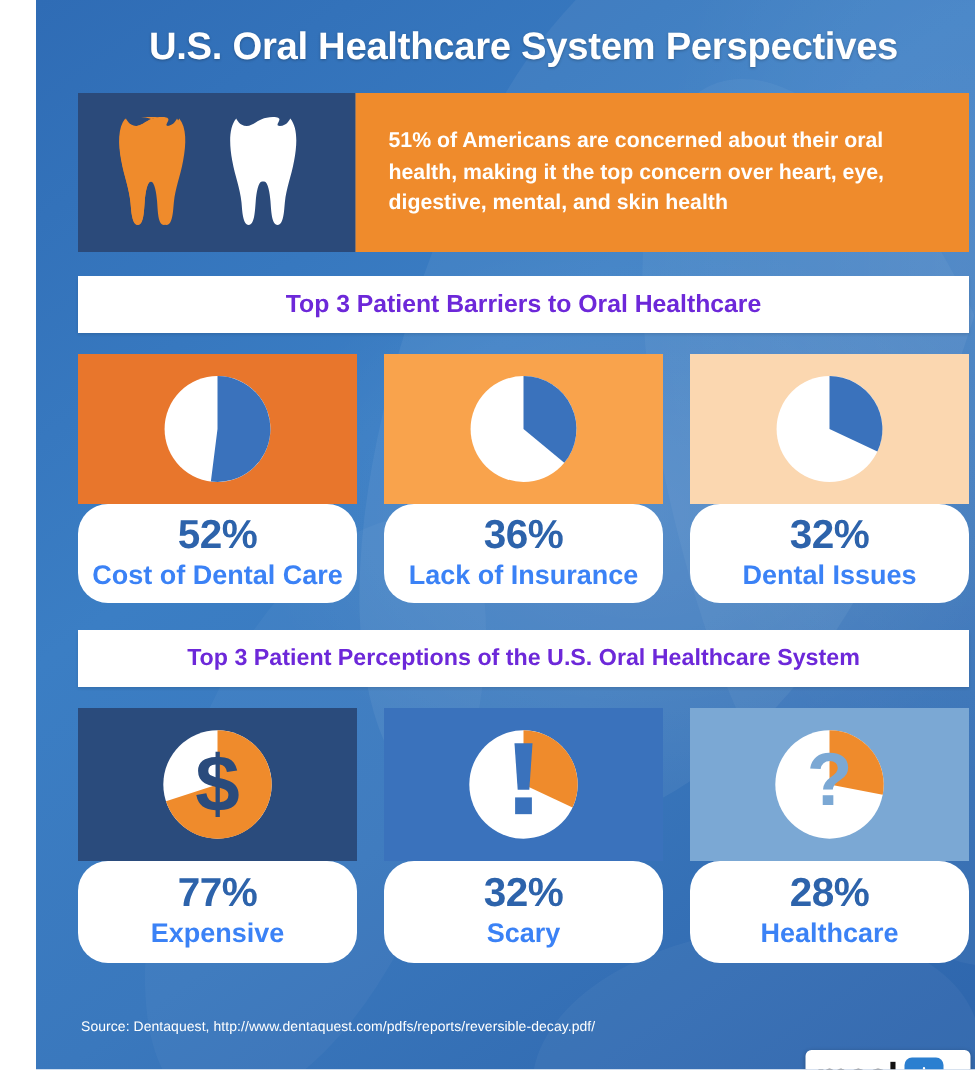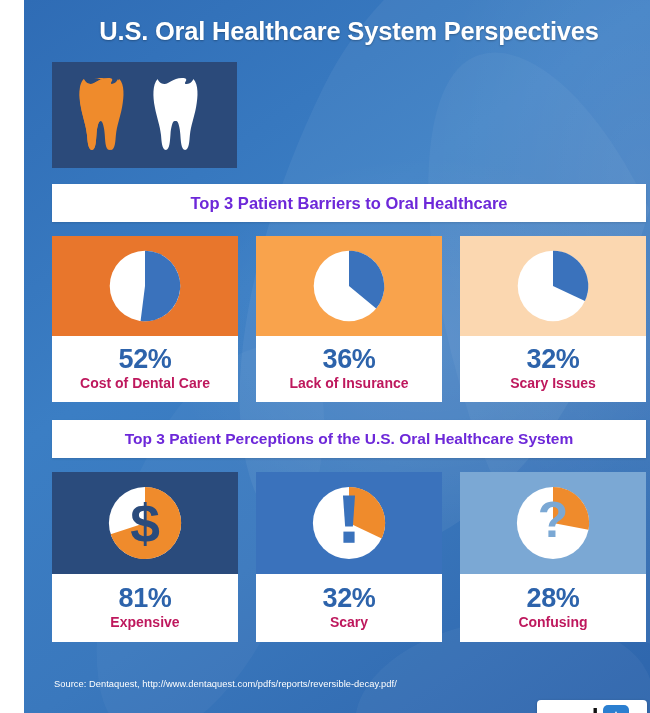--- a/index.html
+++ b/index.html
@@ -127,32 +127,33 @@
   }
   #row-perceptions .card-top { height: 102px; }
   .card-bottom {
     background: #ffffff;
     height: 66px;
     display: flex;
     flex-direction: column;
     align-items: center;
     justify-content: center;
     padding-bottom: 2px;
+    border-radius: 20px;
   }
   #row-perceptions .card-bottom { height: 68px; }
   .card-pct {
     color: #2d63ab;
     font-size: 27px;
     font-weight: bold;
     line-height: 1.05;
     letter-spacing: -0.4px;
   }
   .card-label {
-    color: #be185d;
-    font-size: 14px;
+    color: #3b82f6;
+    font-size: 18px;
     font-weight: bold;
     margin-top: 2px;
   }
 
   
   .source {
     position: absolute;
     left: 30px; top: 679px;
     color: #ffffff;
     font-size: 9.3px;
@@ -204,20 +205,21 @@
     <div class="hero-icons">
       <svg width="62" height="78" viewBox="0 0 62 78">
         <path fill="#ef8b2c" d="M31 2C22 2 19 8 14 8 9 8 7 3 7 3 2 9 2 20 4 31c2 11 5 18 6 28 .5 5 1 15 5 15s4-10 4.5-16c.4-5 1.5-13 4-13 2.6 0 3.8 8 4.2 13 .5 6 .5 16 4.6 16 4.1 0 4.6-10 5.1-15 1-10 4-17 6-28C45.6 20 45.5 9 41 3c0 0-2 5-7 5-5 0-8-6-17-6h14z"></path>
         <path fill="#ef8b2c" d="M31 2C21.5 2 18.5 8 13.5 8 8.5 8 6.5 3 6.5 3 1.5 9 1.8 20 3.8 31c2 11 5.2 18 6.2 28 .5 5 .8 15 4.8 15s4.2-10 4.7-16c.4-5 1.6-13 4.2-13h1.4c2.6 0 3.8 8 4.2 13 .5 6 .7 16 4.8 16s4.3-10 4.8-15c1-10 4.2-17 6.2-28C47.2 20 47.5 9 42.5 3c0 0-2 5-7 5S40.5 2 31 2z"></path>
       </svg>
       <svg width="62" height="78" viewBox="0 0 62 78">
         <path fill="#ffffff" d="M31 2C21.5 2 18.5 8 13.5 8 8.5 8 6.5 3 6.5 3 1.5 9 1.8 20 3.8 31c2 11 5.2 18 6.2 28 .5 5 .8 15 4.8 15s4.2-10 4.7-16c.4-5 1.6-13 4.2-13h1.4c2.6 0 3.8 8 4.2 13 .5 6 .7 16 4.8 16s4.3-10 4.8-15c1-10 4.2-17 6.2-28C47.2 20 47.5 9 42.5 3c0 0-2 5-7 5S40.5 2 31 2z"></path>
         <path fill="#2b4a7a" d="M28.5 30h5v22h-5z" opacity="0"></path>
       </svg>
     </div>
+    <div class="hero-text">51% of Americans are concerned about their oral health, making it the top concern over heart, eye, digestive, mental, and skin health</div>
   </div>
 
   <div class="section-bar" id="bar-barriers">Top 3 Patient Barriers to Oral Healthcare</div>
 
   <div class="card-row" id="row-barriers">
 
     <div class="card">
       <div class="card-top" style="background: rgb(232, 118, 44);">
         <svg width="84" height="84" viewBox="0 0 100 100">
           <circle cx="50" cy="50" r="42" fill="#ffffff"></circle>
@@ -245,40 +247,40 @@
 
     <div class="card">
       <div class="card-top" style="background: rgb(251, 215, 176);">
         <svg width="84" height="84" viewBox="0 0 100 100">
           <circle cx="50" cy="50" r="42" fill="#ffffff"></circle>
           <path id="slice-b2" fill="#3a72bc" d="M 50 50 L 50 8 A 42 42 0 0 1 88.00273620357282 67.88273024573306 Z"></path>
         </svg>
       </div>
       <div class="card-bottom">
         <div class="card-pct">32%</div>
-        <div class="card-label">Scary Issues</div>
+        <div class="card-label">Dental Issues</div>
       </div>
     </div>
 
   </div>
 
   <div class="section-bar" id="bar-perceptions">Top 3 Patient Perceptions of the U.S. Oral Healthcare System</div>
 
   <div class="card-row" id="row-perceptions">
 
     <div class="card">
       <div class="card-top" style="background: rgb(42, 75, 124);">
         <svg width="86" height="86" viewBox="0 0 100 100">
           <circle cx="50" cy="50" r="42" fill="#ffffff"></circle>
           <path id="slice-p0" fill="#ef8b2c" d="M 50 50 L 50 8 A 42 42 0 1 1 10.055626315603554 62.9787137637478 Z"></path>
           <text x="50" y="50" text-anchor="middle" dominant-baseline="central" font-family="Liberation Sans, sans-serif" font-size="62" font-weight="bold" fill="#2a4b7c">$</text>
         </svg>
       </div>
       <div class="card-bottom">
-        <div class="card-pct">81%</div>
+        <div class="card-pct">77%</div>
         <div class="card-label">Expensive</div>
       </div>
     </div>
 
     <div class="card">
       <div class="card-top" style="background: rgb(58, 114, 188);">
         <svg width="86" height="86" viewBox="0 0 100 100">
           <circle cx="50" cy="50" r="42" fill="#ffffff"></circle>
           <path id="slice-p1" fill="#ef8b2c" d="M 50 50 L 50 8 A 42 42 0 0 1 88.00273620357282 67.88273024573306 Z"></path>
           <path fill="#3a72bc" d="M43 18h14l-2.5 36h-9L43 18z"></path>
@@ -294,21 +296,21 @@
     <div class="card">
       <div class="card-top" style="background: rgb(123, 168, 212);">
         <svg width="86" height="86" viewBox="0 0 100 100">
           <circle cx="50" cy="50" r="42" fill="#ffffff"></circle>
           <path id="slice-p2" fill="#ef8b2c" d="M 50 50 L 50 8 A 42 42 0 0 1 91.25606453060493 57.87001521260044 Z"></path>
           <text x="50" y="46" text-anchor="middle" dominant-baseline="central" font-family="Liberation Sans, sans-serif" font-size="58" font-weight="bold" fill="#7ba8d4">?</text>
         </svg>
       </div>
       <div class="card-bottom">
         <div class="card-pct">28%</div>
-        <div class="card-label">Confusing</div>
+        <div class="card-label">Healthcare</div>
       </div>
     </div>
 
   </div>
 
   <div class="source">Source:  Dentaquest, http://www.dentaquest.com/pdfs/reports/reversible-decay.pdf/</div>
 
   <div class="logo">
     <span class="logo-word">mcol</span>
     <span class="logo-mark">

